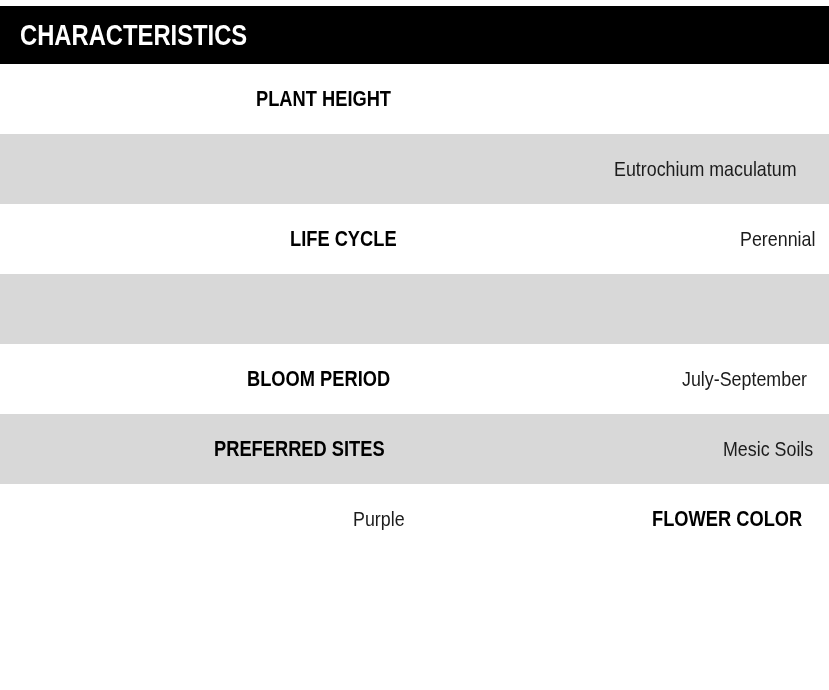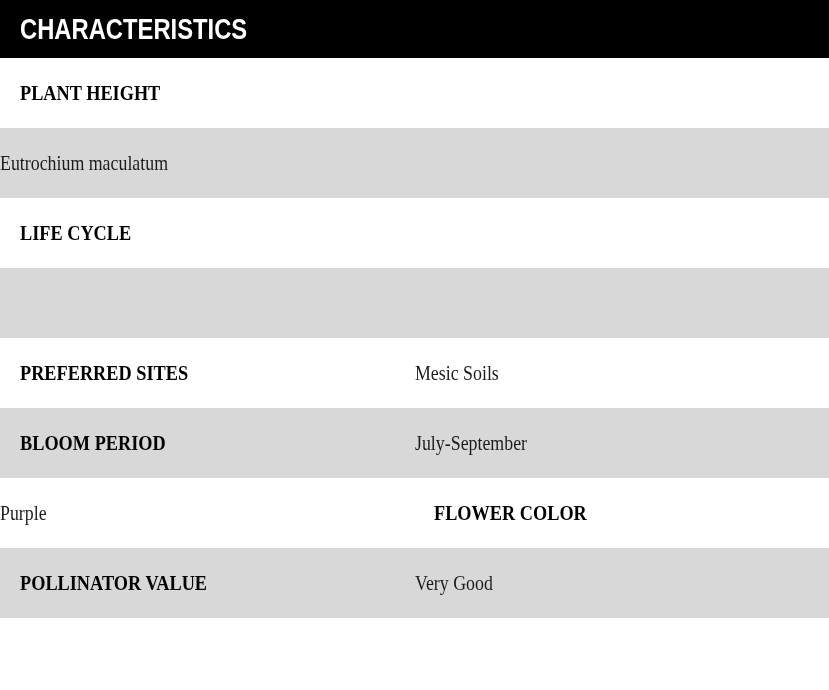--- a/index.html
+++ b/index.html
@@ -10,43 +10,44 @@
   body {
     width: 829px;
     height: 690px;
     overflow: hidden;
     font-family: "Liberation Sans", "DejaVu Sans", sans-serif;
     -webkit-font-smoothing: antialiased;
   }
   .page {
     width: 829px;
     height: 520px;
-    padding-top: 0;
+    padding-top: 6px;
     box-sizing: border-box;
     background: var(--row-bg, #ffffff);
+    text-align: right;
   }
   .header {
     height: 58px;
     background: var(--header-bg, #000000);
     display: flex;
     align-items: center;
     padding-left: 20px;
     box-sizing: border-box;
   }
   .header-title {
     color: var(--header-text, #ffffff);
     font-size: 29px;
     font-weight: bold;
     display: inline-block;
     transform: scaleX(0.82);
     transform-origin: 0 50%;
     white-space: nowrap;
     letter-spacing: 0;
   }
-  .rows { width: 100%; font-family: Liberation Serif, serif; }
+  .rows { width: 100%; }
   .row {
     height: 70px;
     display: flex;
     align-items: center;
     box-sizing: border-box;
     background: var(--row-bg, #ffffff);
   }
   .row:nth-child(even) {
     background: var(--row-alt-bg, #d8d8d8);
   }
@@ -95,54 +96,49 @@
   <div class="row">
     <div class="cell value">
       <span class="squeeze-value">Eutrochium maculatum</span>
     </div>
   </div>
 
   <div class="row">
     <div class="cell label">
       <span class="squeeze-label">LIFE CYCLE</span>
     </div>
+    <div class="cell value">
+      <span class="squeeze-value">Perennial</span>
+    </div>
   </div>
 
   <div class="row">
+  </div>
+
+  <div class="row">
+    <div class="cell label">
+      <span class="squeeze-label">BLOOM PERIOD</span>
+    </div>
+    <div class="cell value">
+      <span class="squeeze-value">July-September</span>
+    </div>
   </div>
 
   <div class="row">
     <div class="cell label">
       <span class="squeeze-label">PREFERRED SITES</span>
     </div>
     <div class="cell value">
       <span class="squeeze-value">Mesic Soils</span>
     </div>
   </div>
 
   <div class="row">
-    <div class="cell label">
-      <span class="squeeze-label">BLOOM PERIOD</span>
-    </div>
-    <div class="cell value">
-      <span class="squeeze-value">July-September</span>
-    </div>
-  </div>
-
-  <div class="row">
     <div class="cell value">
       <span class="squeeze-value">Purple</span>
     </div>
     <div class="cell label">
       <span class="squeeze-label">FLOWER COLOR</span>
     </div>
   </div>
 
-  <div class="row">
-    <div class="cell label">
-      <span class="squeeze-label">POLLINATOR VALUE</span>
-    </div>
-    <div class="cell value">
-      <span class="squeeze-value">Very Good</span>
-    </div>
-  </div>
 </div>
 </div>
 
 </body></html>

